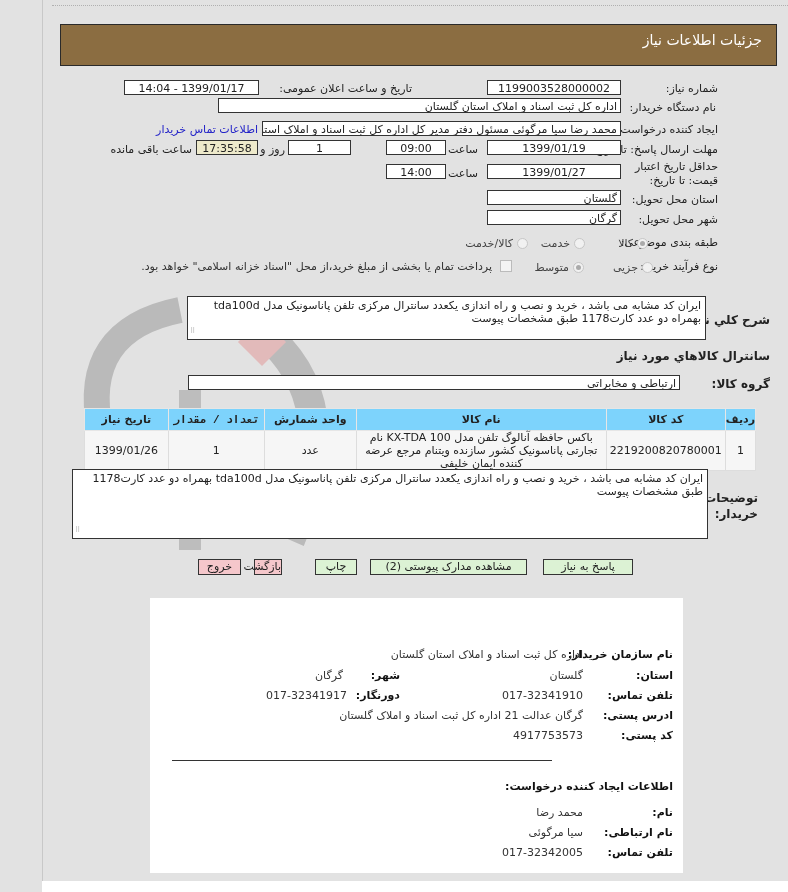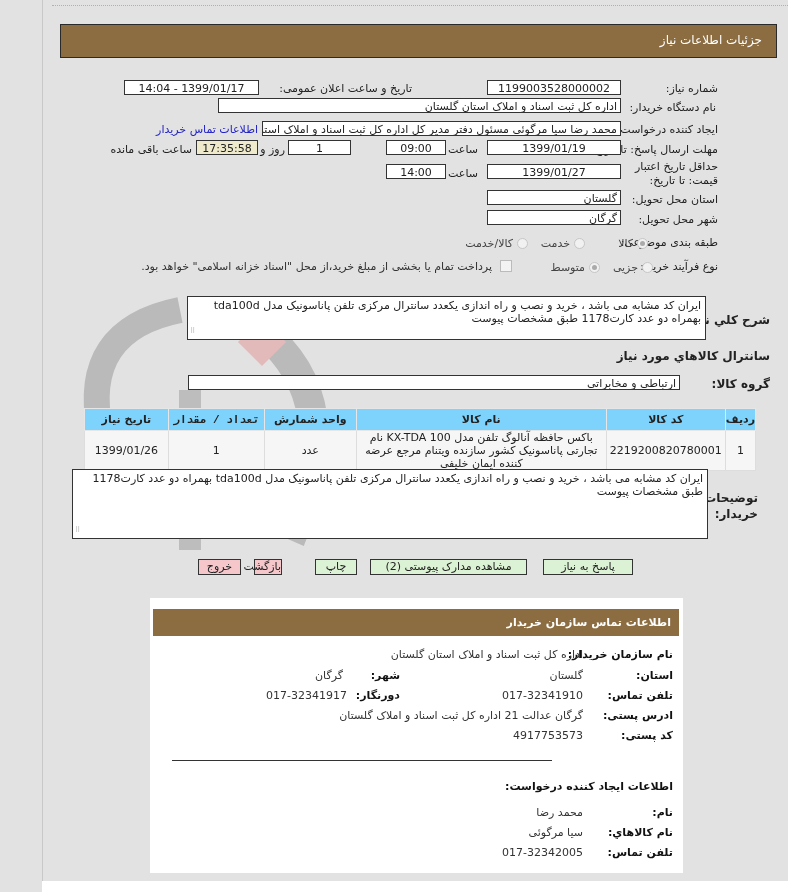--- a/index.html
+++ b/index.html
@@ -8,24 +8,24 @@
     background: #e2e2e2;
     font-family: "DejaVu Sans", sans-serif;
     font-size: 11px;
     color: #222;
     position: relative;
   }
   .left-rule { position: absolute; left: 42px; top: 0; bottom: 0; width: 1px; background: #c8c8c8; }
   .top-dots { position: absolute; left: 52px; right: 0; top: 5px; border-top: 1px dotted #b0b0b0; }
 
   .header-bar {
-    position: absolute; left: 60px; top: 24px; width: 717px; height: 34px;
+    position: absolute; left: 60px; top: 24px; width: 717px; height: 42px;
     background: #8b6d41; border: 1px solid #2a2a2a;
     direction: rtl; padding: 0 14px; line-height: 31px;
-    color: #fff; font-size: 12px;
+    color: #fff; font-size: 14px;
   }
   .lbl { position: absolute; direction: rtl; text-align: right; font-size: 11px; color: #222; white-space: nowrap; }
   .lbl.bold { font-weight: bold; font-size: 12px; }
   .box {
     position: absolute; background: #fff; border: 1px solid #333;
     height: 15px; line-height: 15px; font-size: 11px; text-align: center;
     white-space: nowrap; overflow: hidden; direction: rtl;
   }
   .box.r { text-align: right; padding-right: 3px; }
   .box.yellow { background: #eeeacb; }
@@ -137,21 +137,21 @@
   <span class="radio"></span><span class="t">خدمت</span>
 </div>
 <div class="opt" style="right:260px; top:236px;">
   <span class="radio"></span><span class="t">کالا/خدمت</span>
 </div>
 
 <div class="lbl" style="right:70px; top:260px;">نوع فرآیند خرید :</div>
 <div class="opt" style="right:135px; top:260px;">
   <span class="radio"></span><span class="t">جزیی</span>
 </div>
-<div class="opt" style="right:188px; top:260px;text-align:right;">
+<div class="opt" style="right:204px; top:260px;text-align:right;">
   <span class="radio on"></span><span class="t">متوسط</span>
 </div>
 <div class="opt" style="right:276px; top:259px;">
   <span class="checkbox"></span><span class="t" style="margin-right:8px; color:#333;">پرداخت تمام یا بخشی از مبلغ خرید،از محل "اسناد خزانه اسلامی" خواهد بود.</span>
 </div>
 
 <div class="lbl bold" style="right:18px; top:313px;">شرح کلي نیاز:</div>
 <div class="textarea" style="left:187px; top:296px; width:519px; height:44px;">
   <span>ایران کد مشابه می باشد ، خرید و نصب و راه اندازی یکعدد سانترال مرکزی تلفن پاناسونیک مدل tda100d بهمراه دو عدد کارت1178 طبق مشخصات پیوست</span>
   <span class="grip">⠿</span>
@@ -191,21 +191,20 @@
   <span class="grip">⠿</span>
 </div>
 
 <div class="btn" style="left:543px; top:559px; width:90px;">پاسخ به نیاز</div>
 <div class="btn" style="left:370px; top:559px; width:157px;">مشاهده مدارک پیوستی (2)</div>
 <div class="btn" style="left:315px; top:559px; width:42px;">چاپ</div>
 <div class="btn red" style="left:254px; top:559px; width:28px;">بازگشت</div>
 <div class="btn red" style="left:198px; top:559px; width:43px;">خروج</div>
 
 <div class="contact-card">
-  <div class="contact-header">اطلاعات تماس سازمان خریدار</div>
 
   <div class="c-lbl" style="right:10px; top:50px;">نام سازمان خریدار:</div>
   <div class="c-val" style="right:100px; top:50px;">اداره کل ثبت اسناد و املاک استان گلستان</div>
 
   <div class="c-lbl" style="right:10px; top:71px;">استان:</div>
   <div class="c-val" style="right:100px; top:71px;">گلستان</div>
   <div class="c-lbl" style="right:283px; top:71px;">شهر:</div>
   <div class="c-val" style="right:340px; top:71px;">گرگان</div>
 
   <div class="c-lbl" style="right:10px; top:91px;">تلفن تماس:</div>
@@ -219,20 +218,20 @@
   <div class="c-lbl" style="right:10px; top:131px;">کد پستی:</div>
   <div class="c-val" style="right:100px; top:131px;">4917753573</div>
 
   <div class="c-rule"></div>
 
   <div class="c-lbl" style="right:10px; top:182px;">اطلاعات ایجاد کننده درخواست:</div>
 
   <div class="c-lbl" style="right:10px; top:208px;">نام:</div>
   <div class="c-val" style="right:100px; top:208px;">محمد رضا</div>
 
-  <div class="c-lbl" style="right:10px; top:228px;">نام کالاهاي:</div>
+  <div class="c-lbl" style="right:10px; top:228px;">نام ارتباطی:</div>
   <div class="c-val" style="right:100px; top:228px;">سیا مرگوئی</div>
 
   <div class="c-lbl" style="right:10px; top:248px;">تلفن تماس:</div>
   <div class="c-val" style="right:100px; top:248px;">017-32342005</div>
 </div>
 
 <div class="footer-strip"></div>
 
 </body></html>

